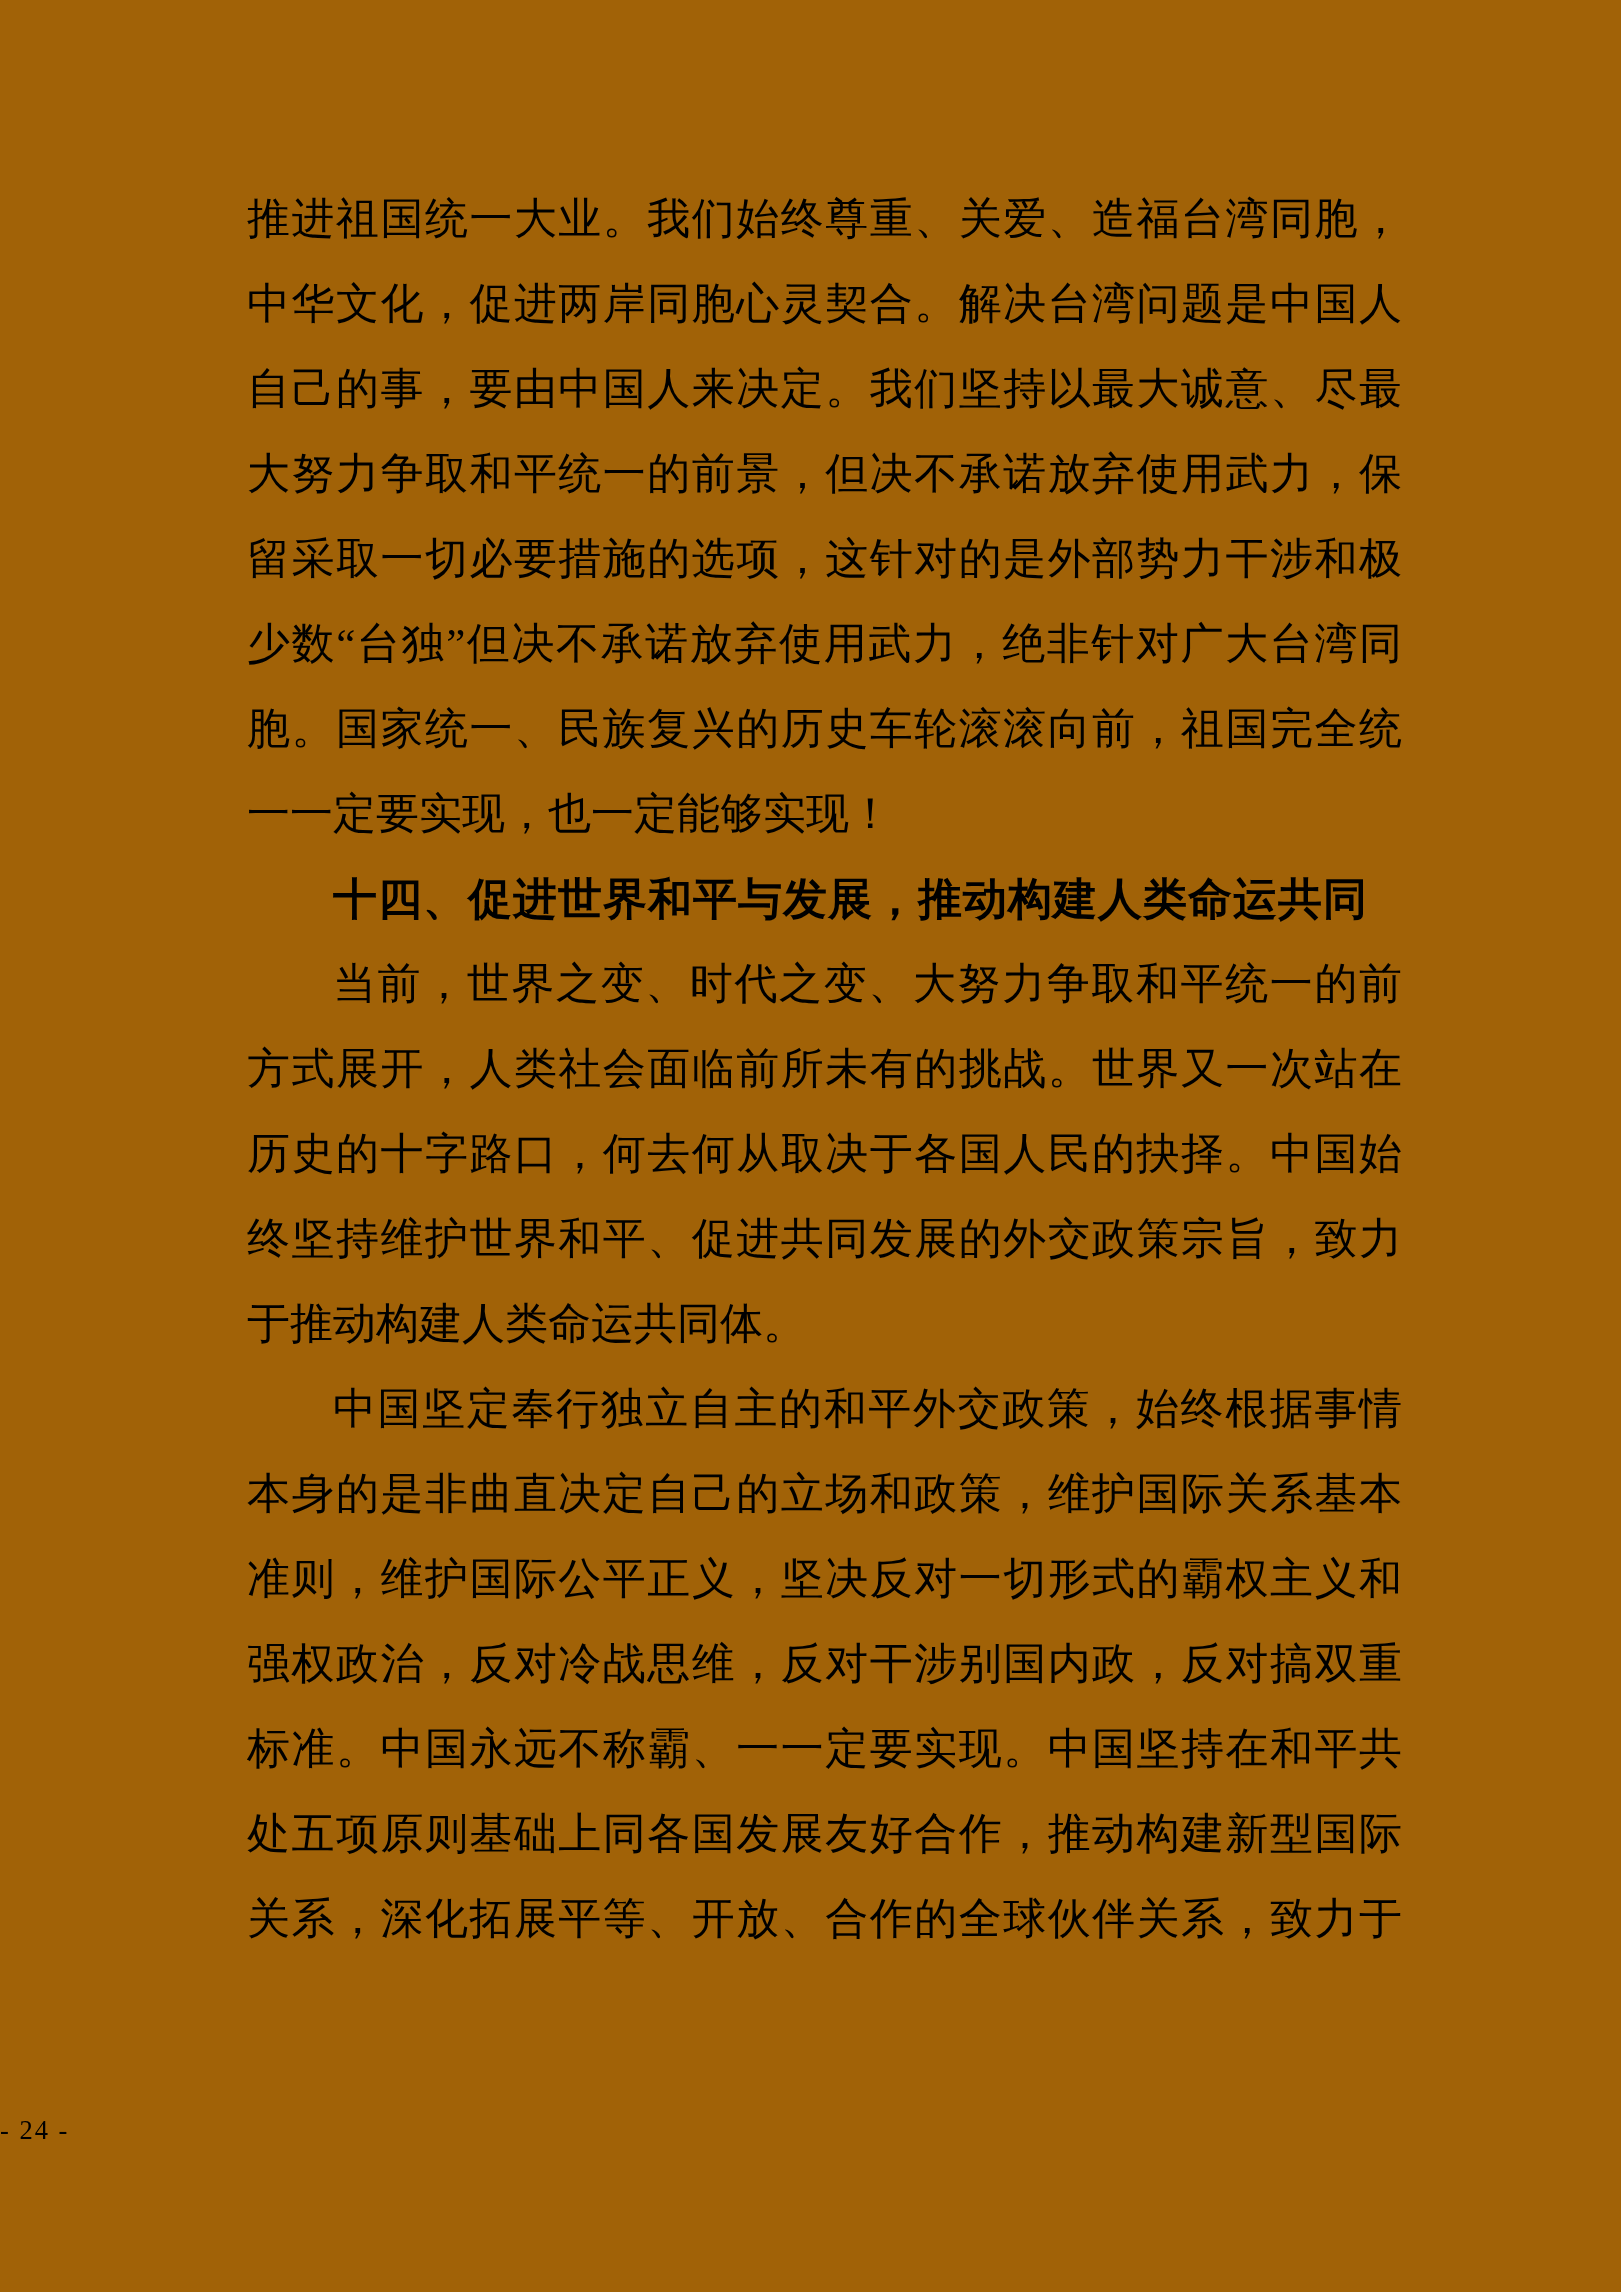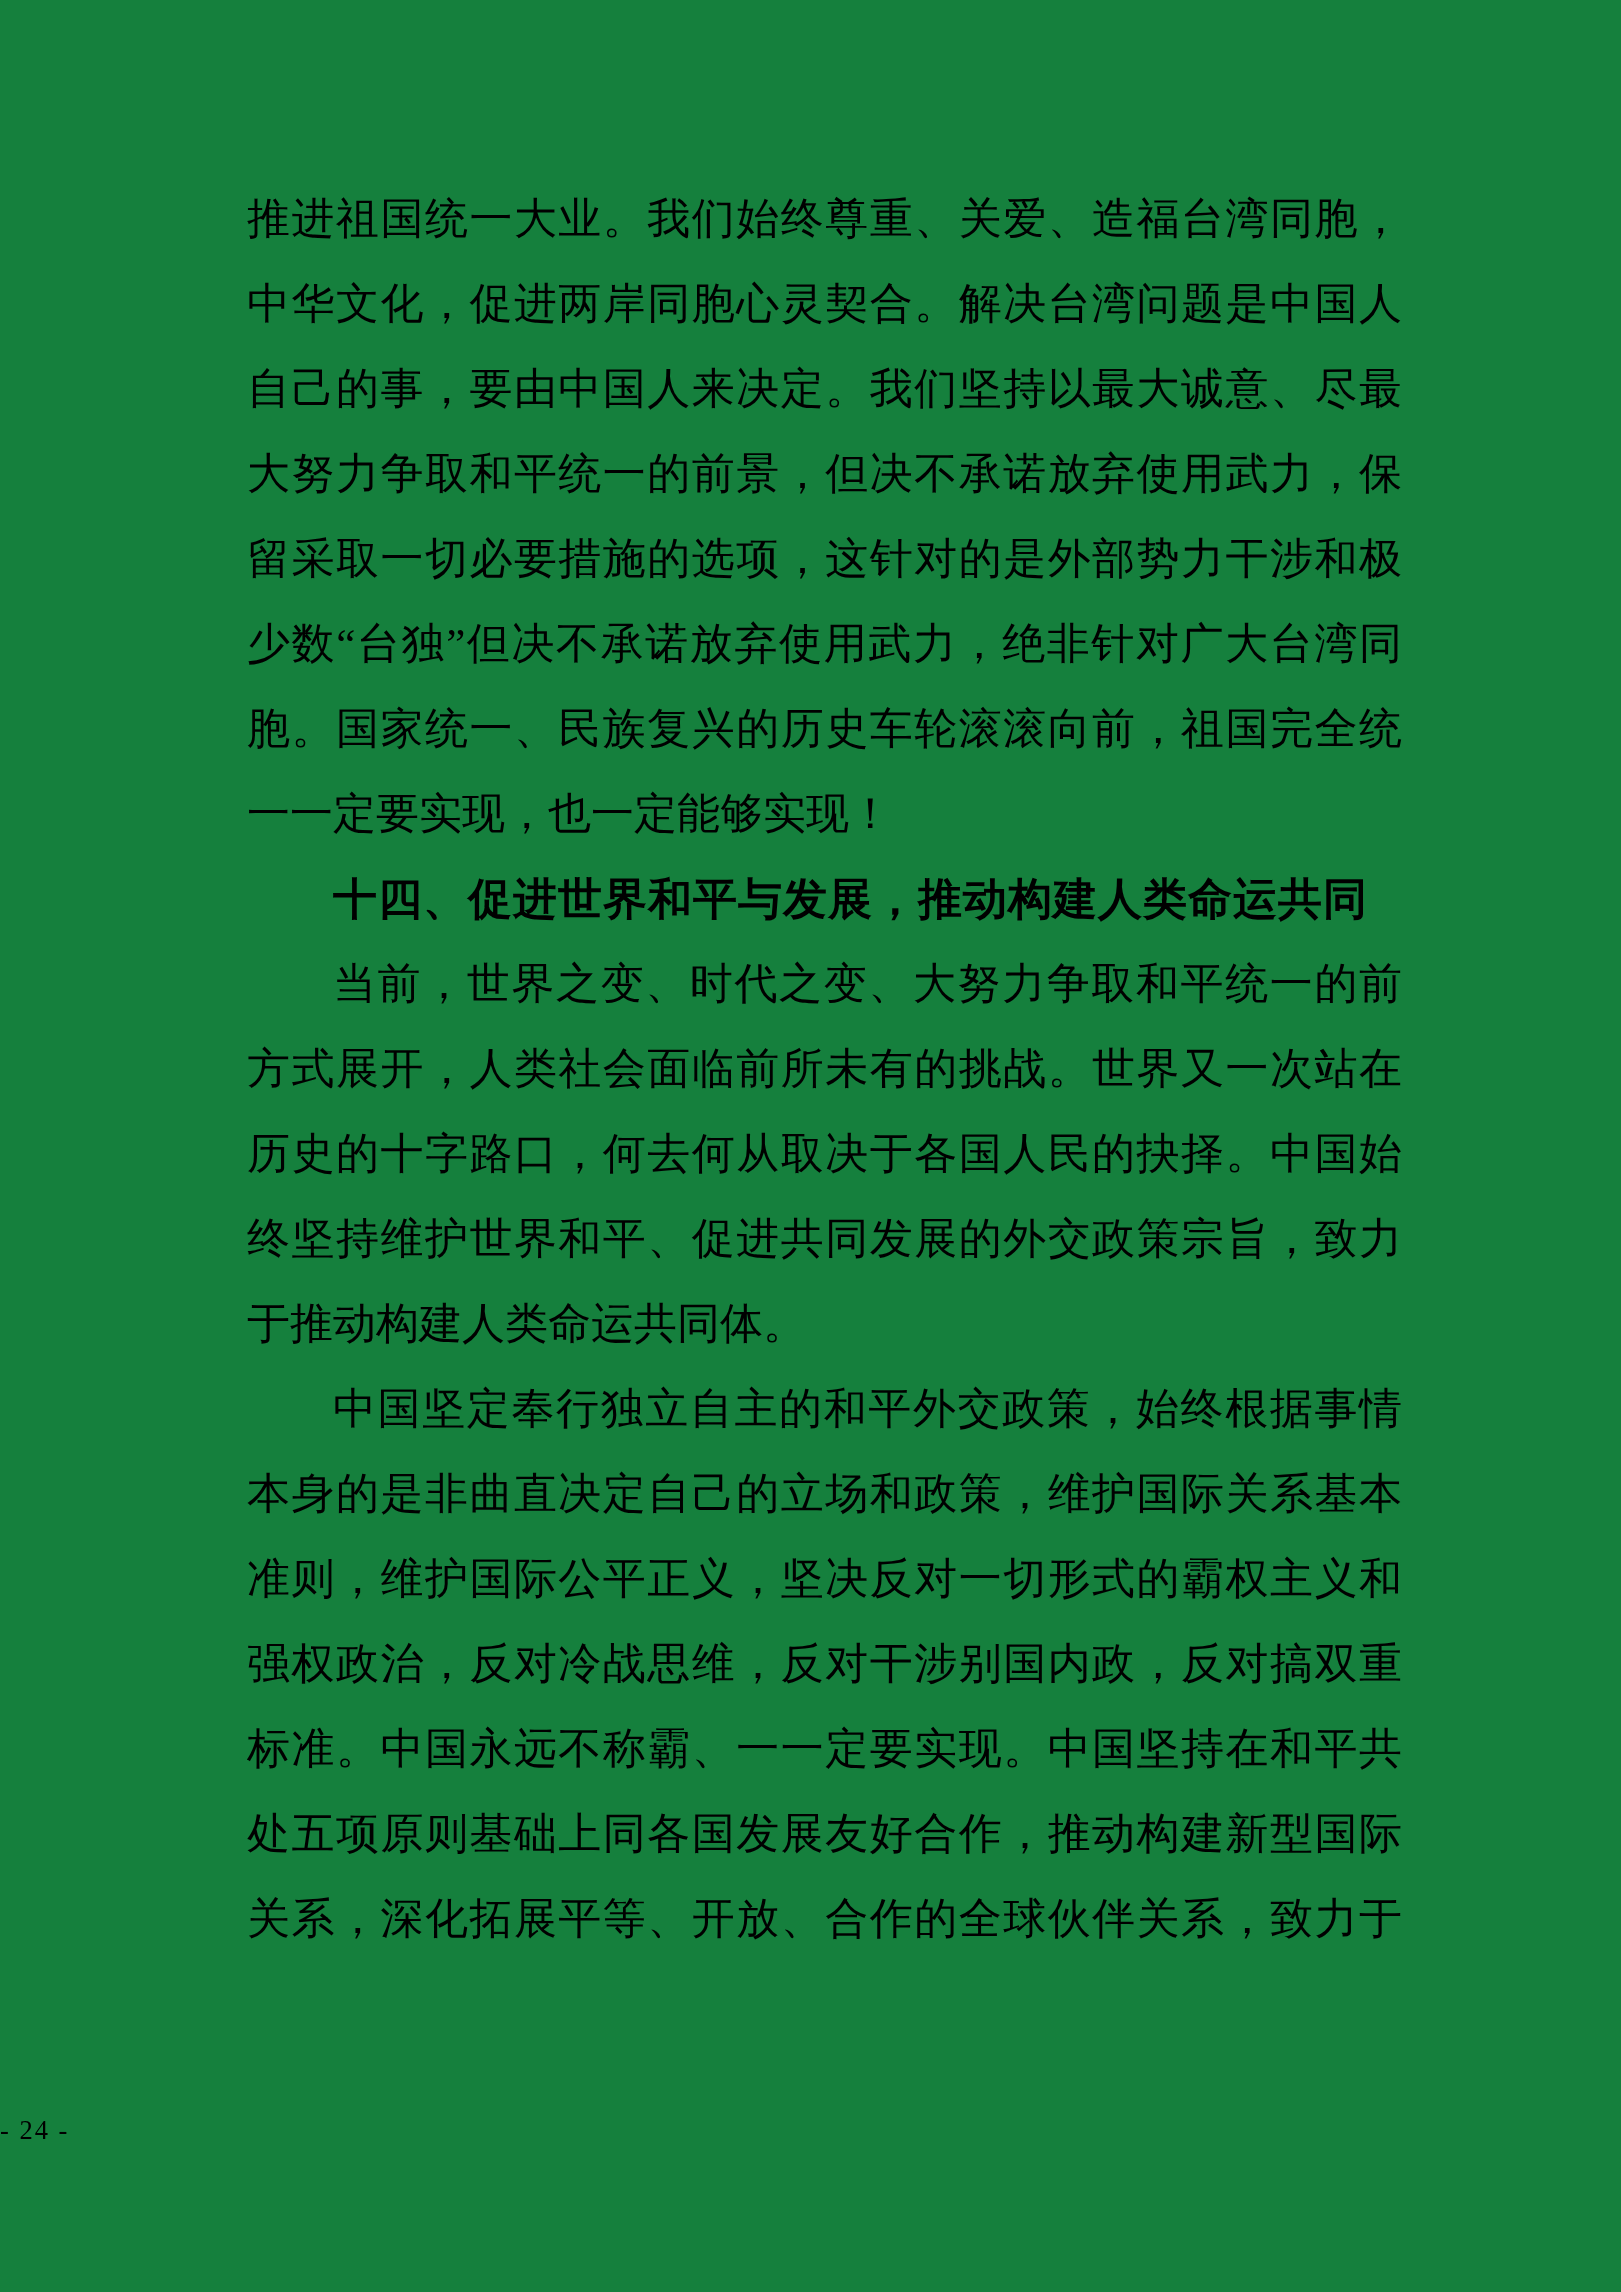--- a/index.html
+++ b/index.html
@@ -6,21 +6,21 @@
   body {
     width: 1621px;
     height: 2293px;
     background: #ffffff;
     position: relative;
     font-family: "Liberation Serif", "DejaVu Serif", serif;
   }
   .page {
     position: absolute;
     inset: 0;
-    background: #15803d;
+    background: #a16207;
   }
   .text-block {
     position: absolute;
     left: 247px;
     top: 176px;
     width: 1155px;
   }
   .ln {
     margin: 0;
     padding: 0;

